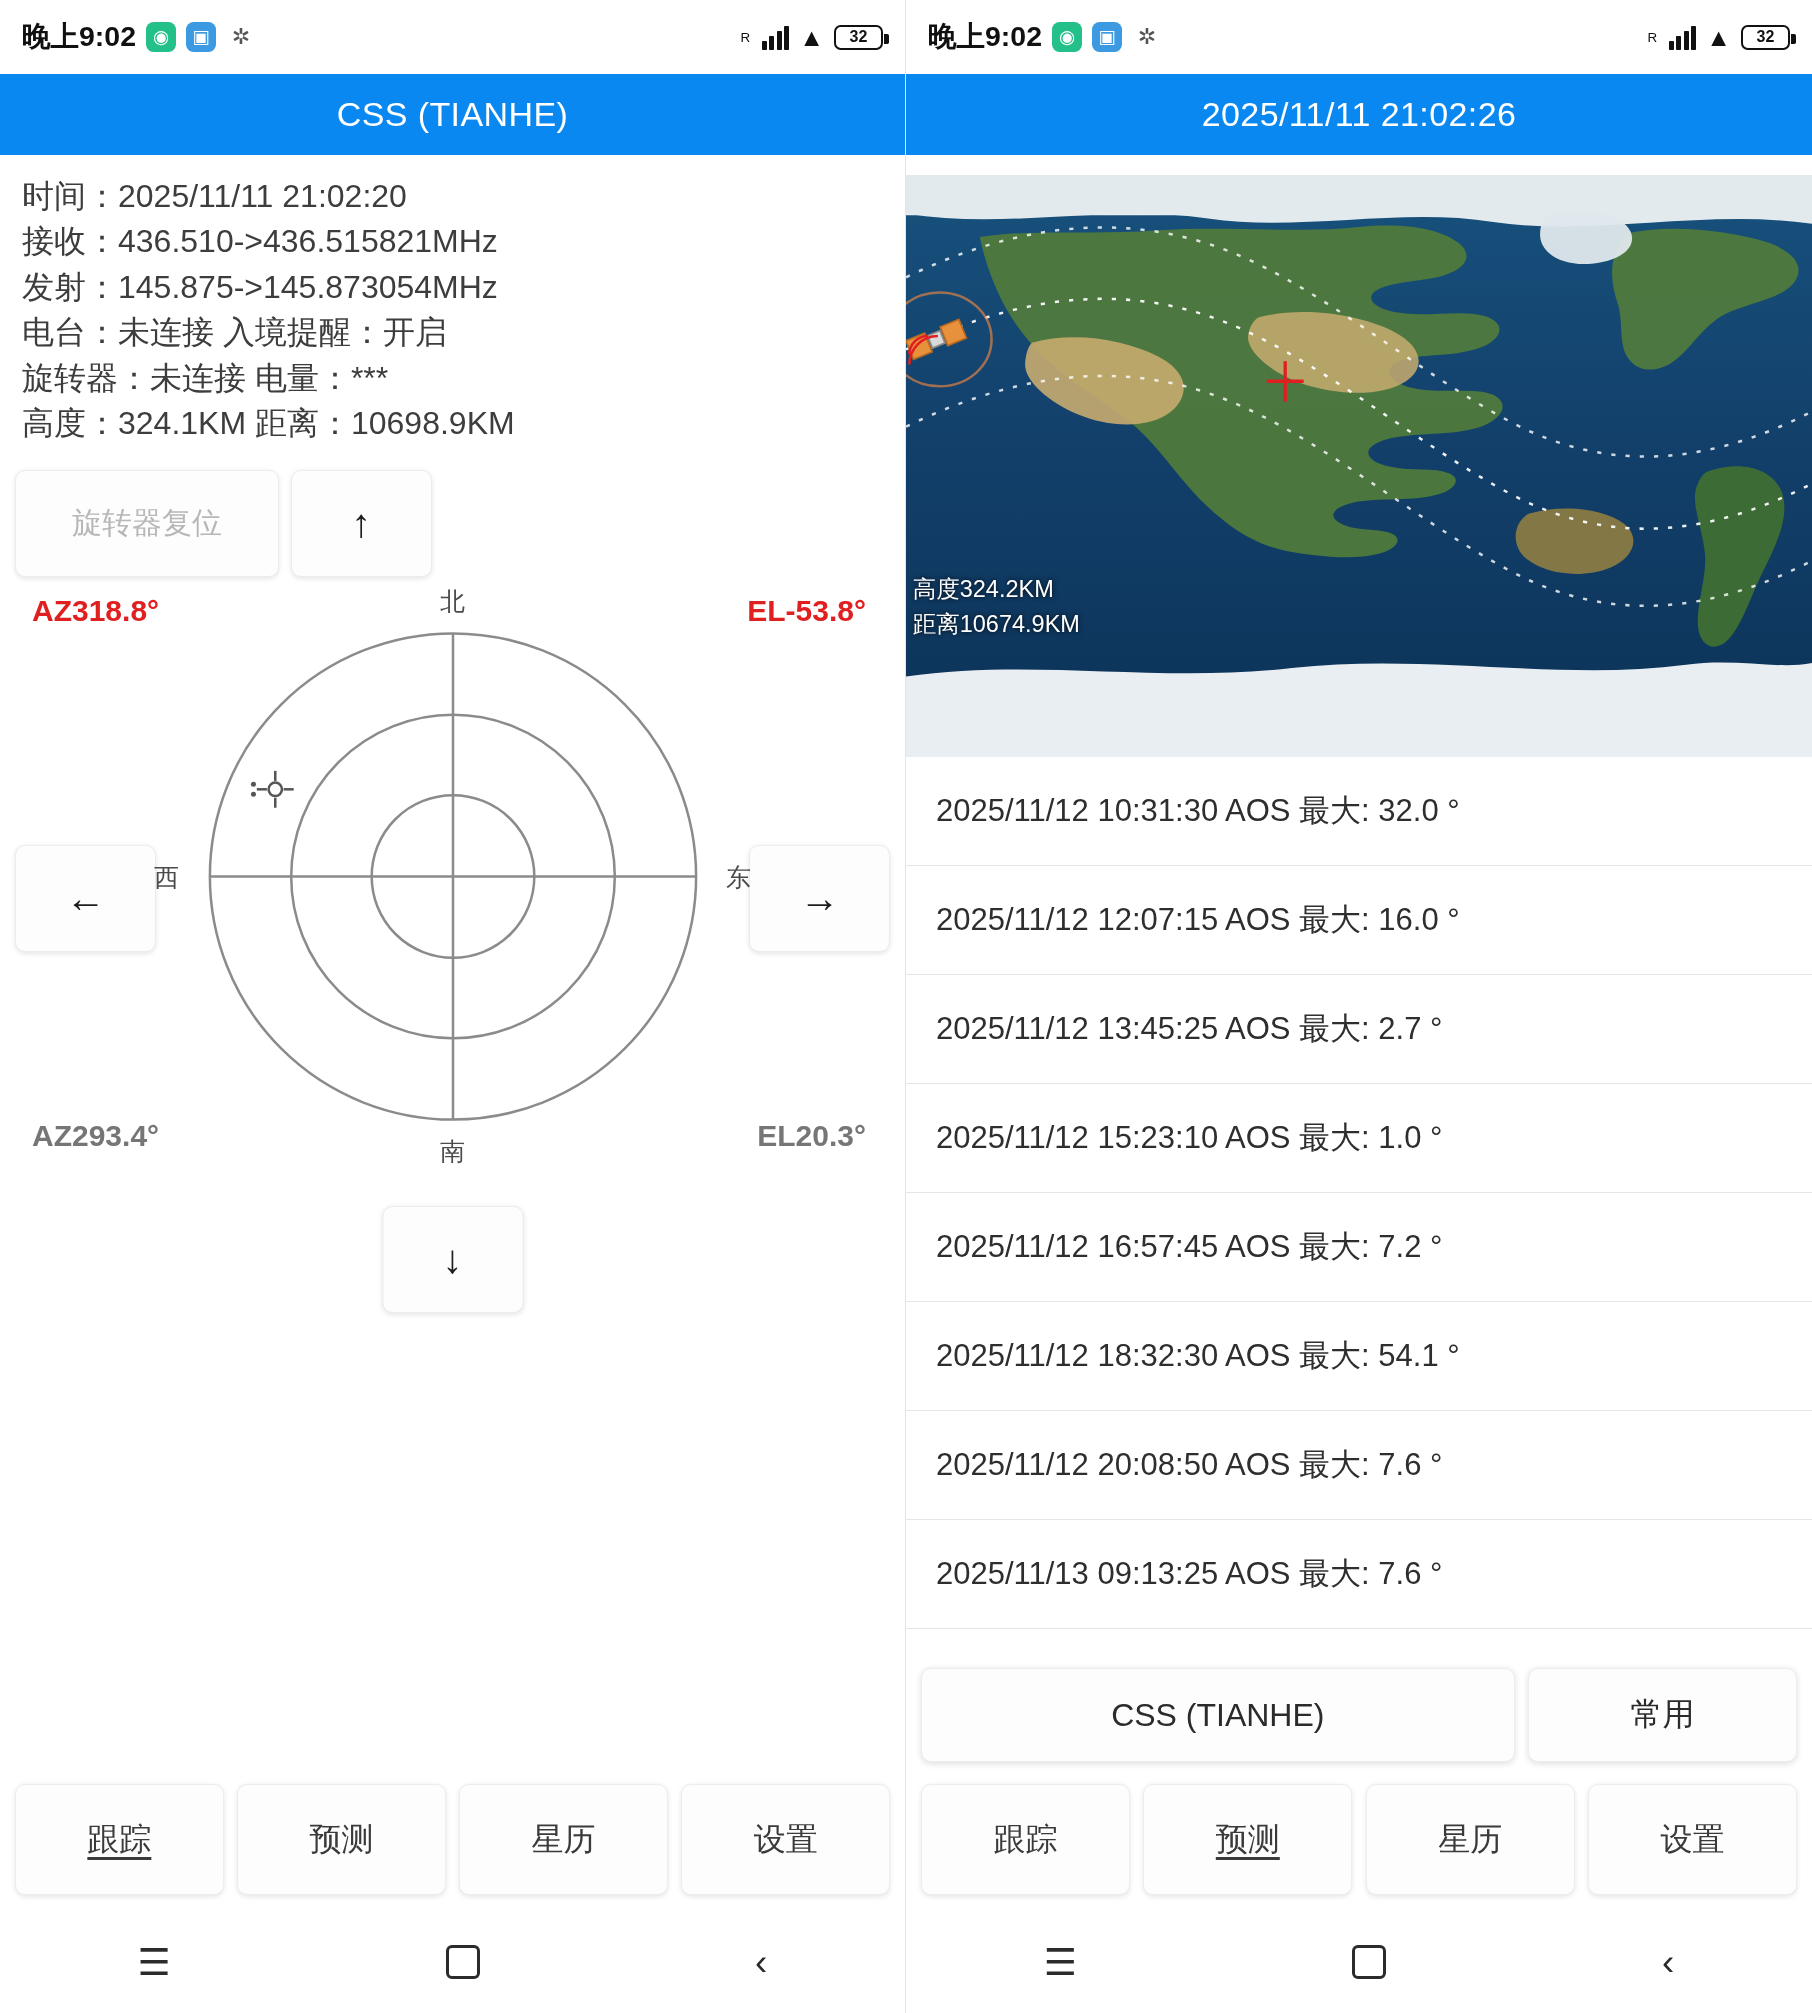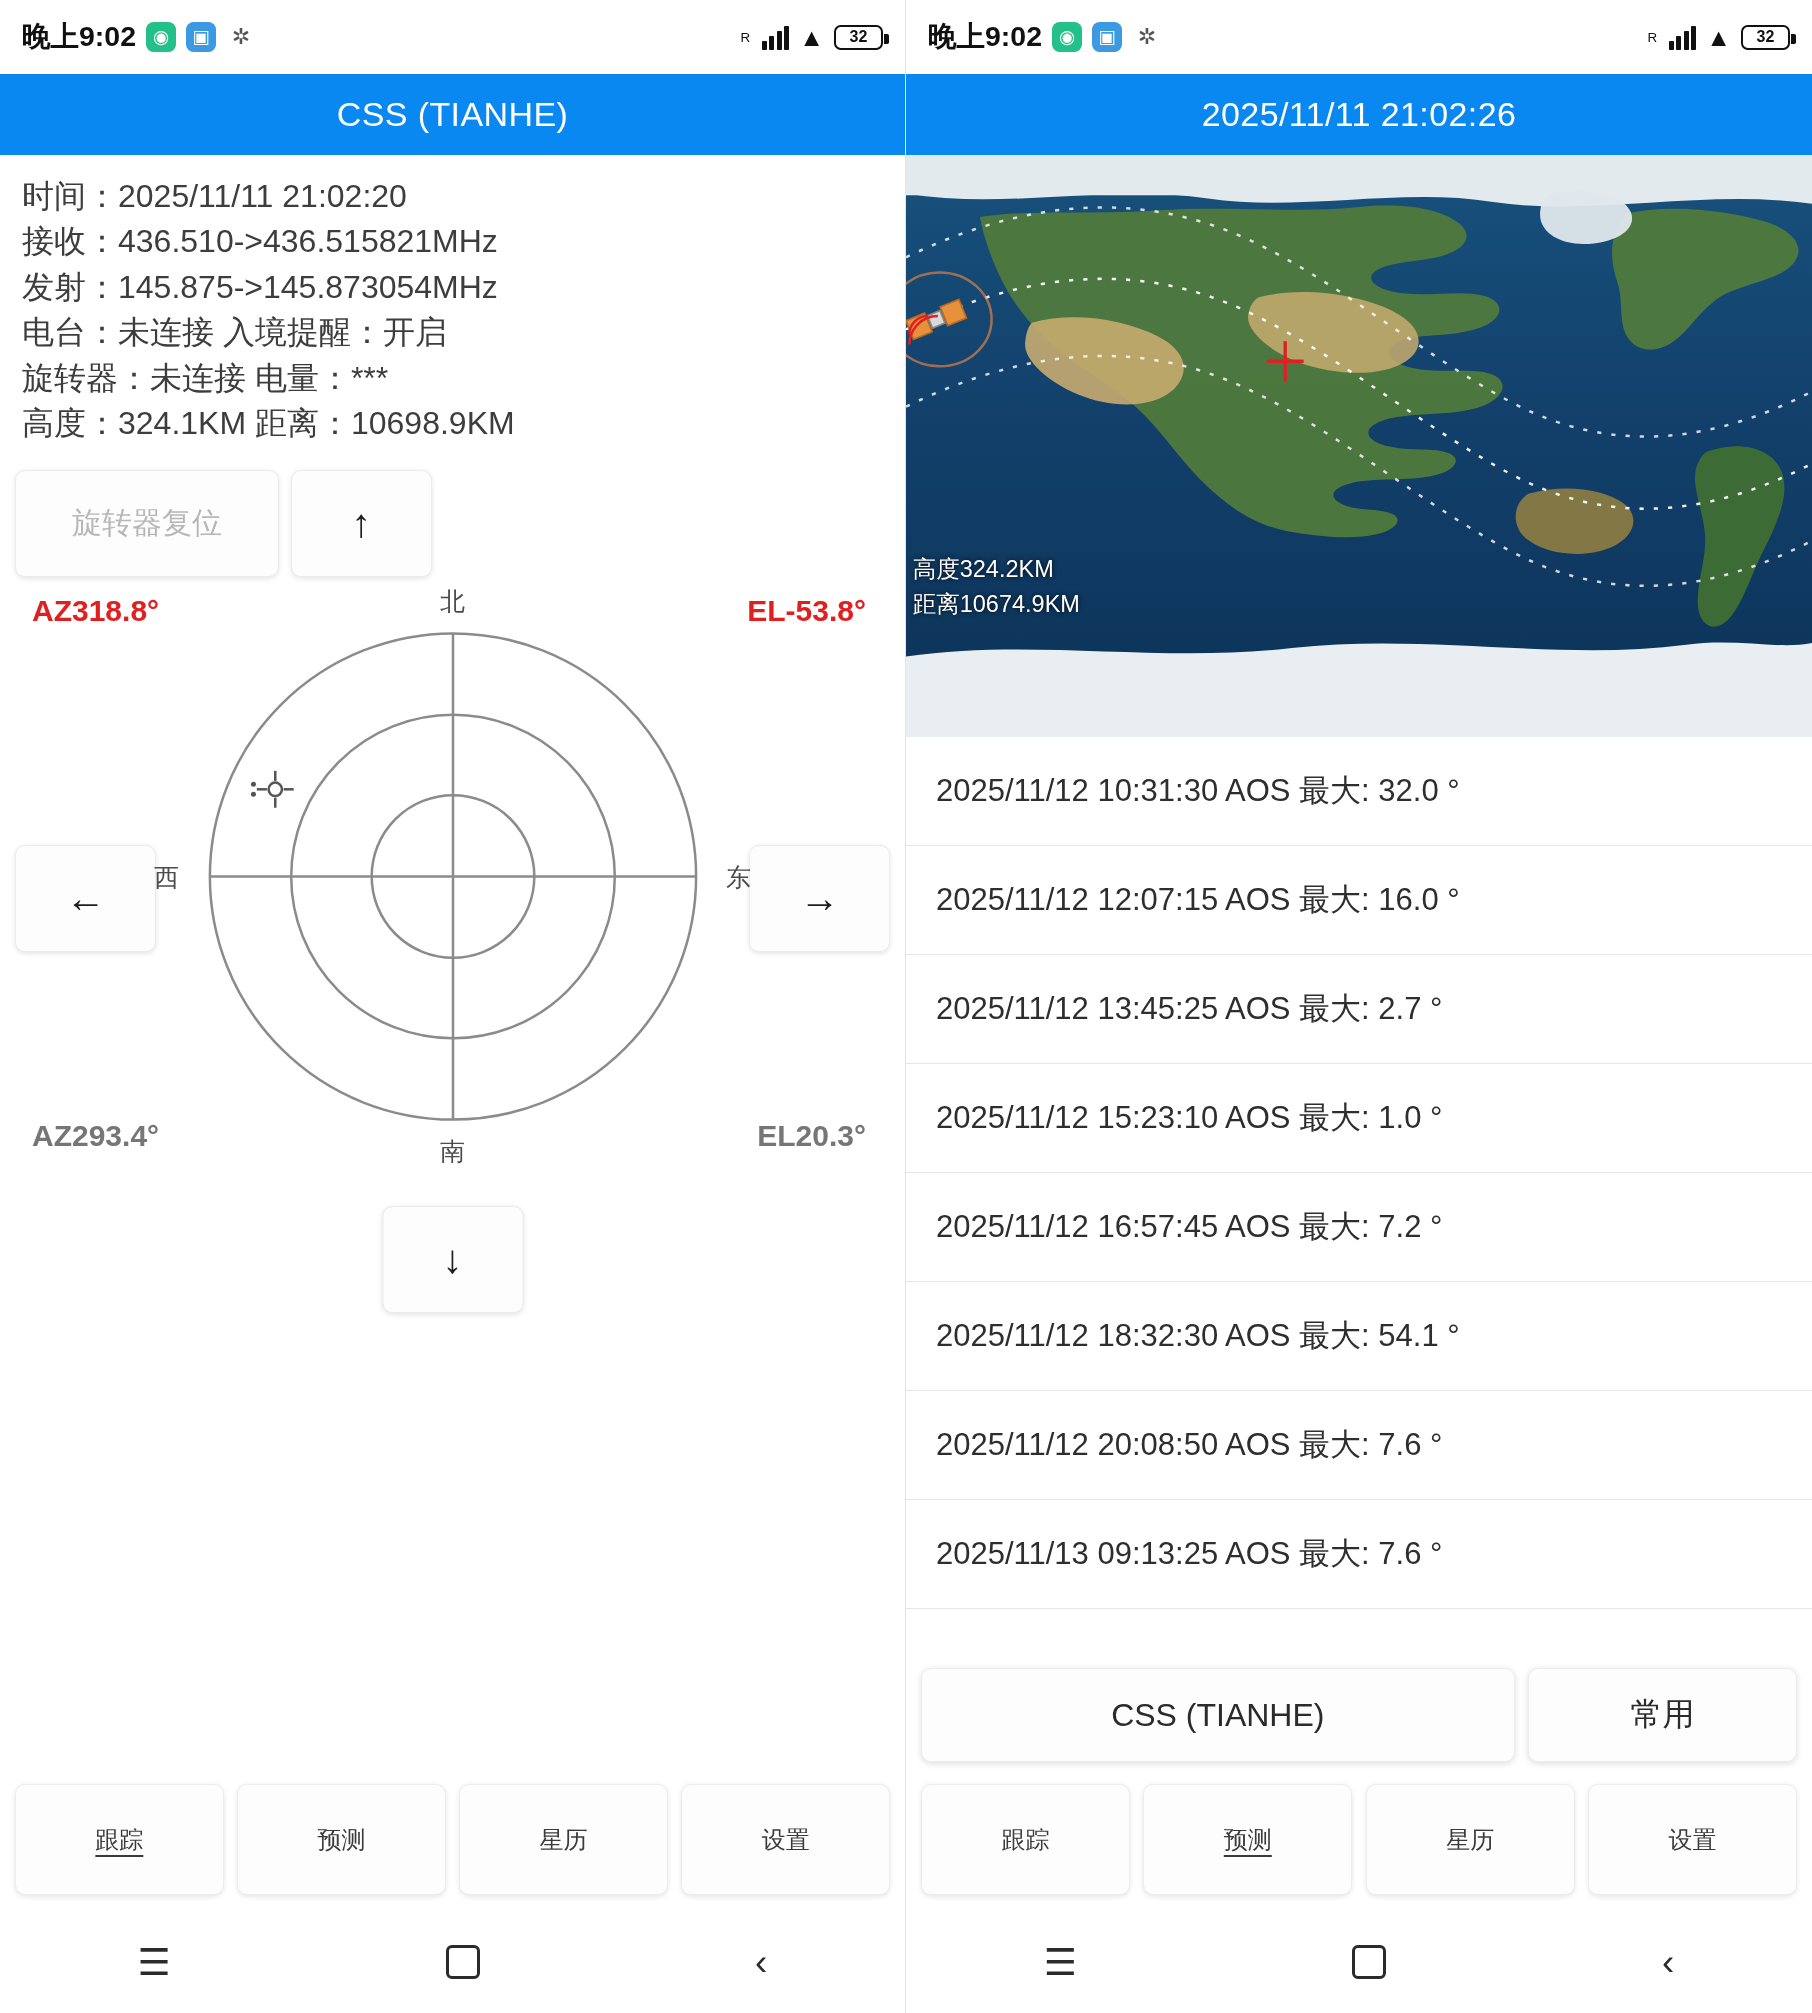--- a/index.html
+++ b/index.html
@@ -165,21 +165,21 @@
     padding: 13.4px 15px 15px 15px;
   }
   .tab {
     flex: 1 1 0;
     height: 111px;
     background: #fdfdfd;
     border: 0.8px solid #ededed;
     border-radius: 10px;
     box-shadow: 0 1.7px 5px rgba(0,0,0,.10);
     display: flex; align-items: center; justify-content: center;
-    font-size: 24px;
+    font-size: 32px;
     color: #3a3a3a;
   }
   .tab.active span { text-decoration: underline; text-underline-offset: 6.7px; }
 
   
   .navbar {
     flex: 0 0 104px;
     height: 104px;
     display: flex; align-items: center; justify-content: space-around;
     color: #2b2b2b;
@@ -192,20 +192,21 @@
     border-radius: 5.9px;
   }
 
   
   .map-wrap {
     position: relative;
     flex: 0 0 582px;
     height: 582px;
     overflow: hidden;
     background: #ef4444;
+    margin-top: 20px;
   }
   .map-wrap svg { display: block; width: 100%; height: 100%; }
   .map-overlay-text {
     position: absolute;
     left: 6.7px;
     font-size: 23.5px;
     color: #ffffff;
     text-shadow: 0 0 5px rgba(0,0,0,.9);
     white-space: nowrap;
   }

